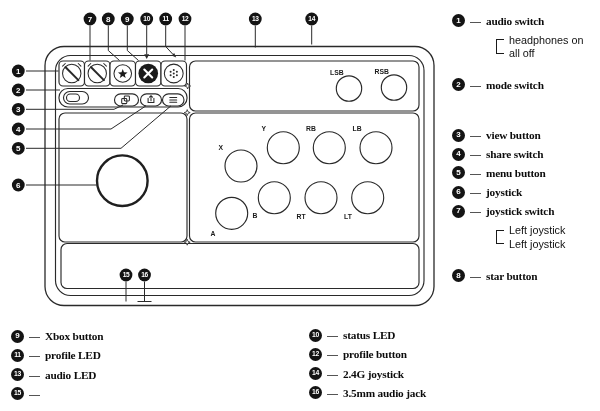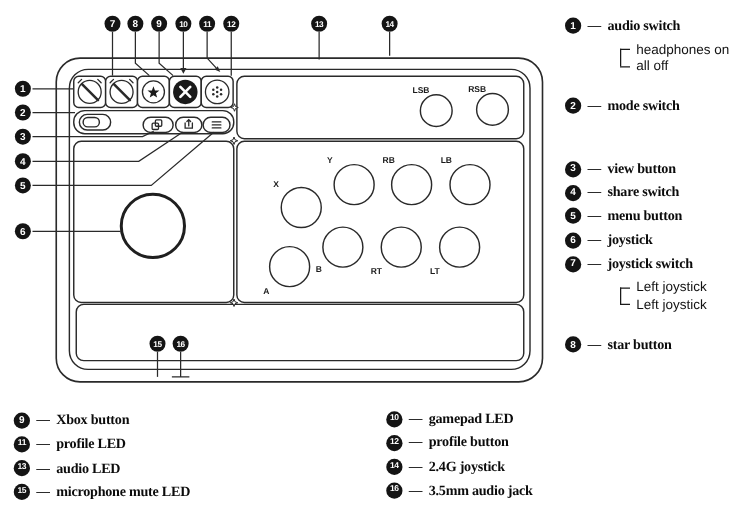--- a/index.html
+++ b/index.html
@@ -352,29 +352,28 @@
       <span class="lab">profile LED</span>
     </div>
     <div class="li">
       <span class="badge two">13</span>
       <span class="dash">—</span>
       <span class="lab">audio LED</span>
     </div>
     <div class="li">
       <span class="badge two">15</span>
       <span class="dash">—</span>
-      <span class="lab">microphone mute LED</span>
     </div>
   </div>
 
   <div class="bcol bcol-right">
     <div class="li">
       <span class="badge two">10</span>
       <span class="dash">—</span>
-      <span class="lab">gamepad LED</span>
+      <span class="lab">status LED</span>
     </div>
     <div class="li">
       <span class="badge two">12</span>
       <span class="dash">—</span>
       <span class="lab">profile button</span>
     </div>
     <div class="li">
       <span class="badge two">14</span>
       <span class="dash">—</span>
       <span class="lab">2.4G joystick</span>

